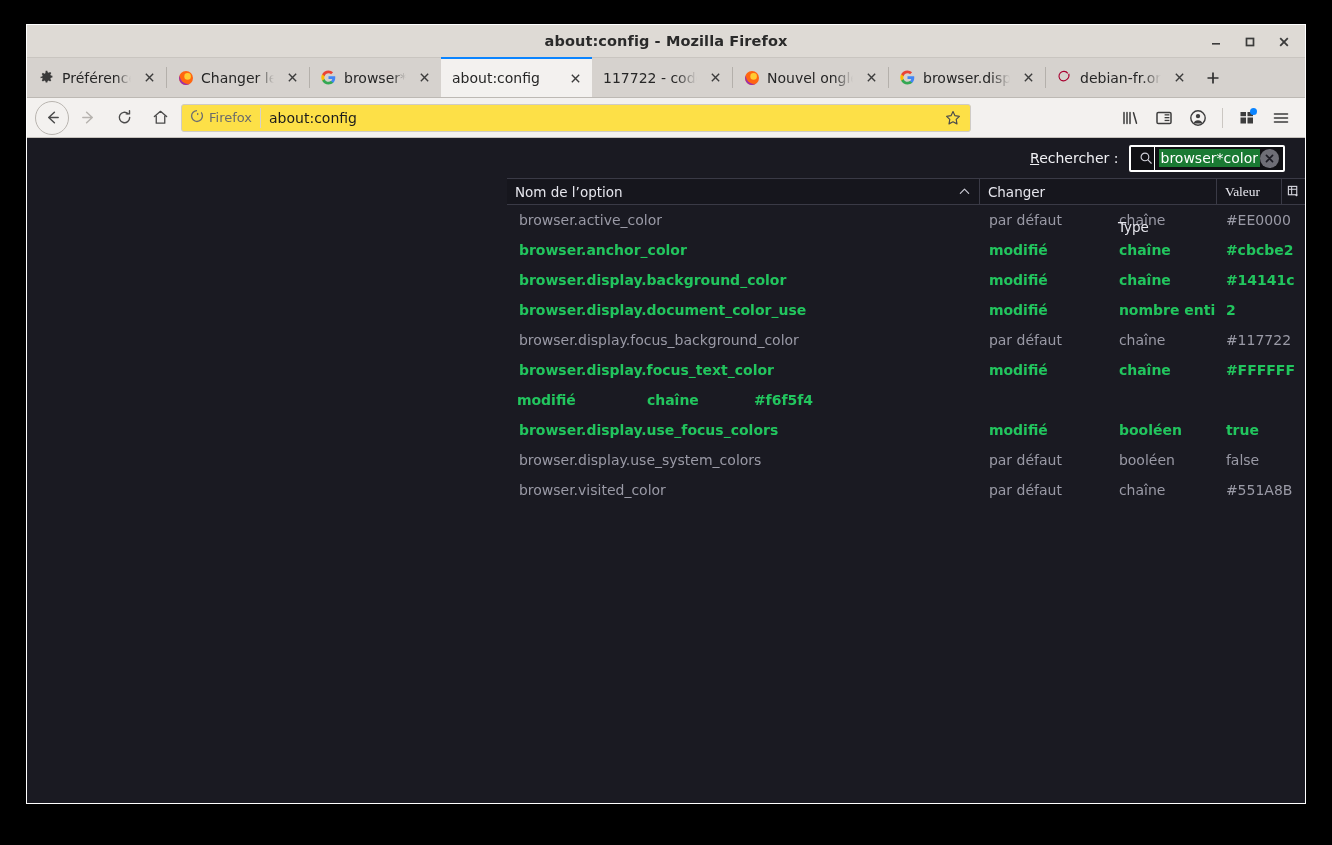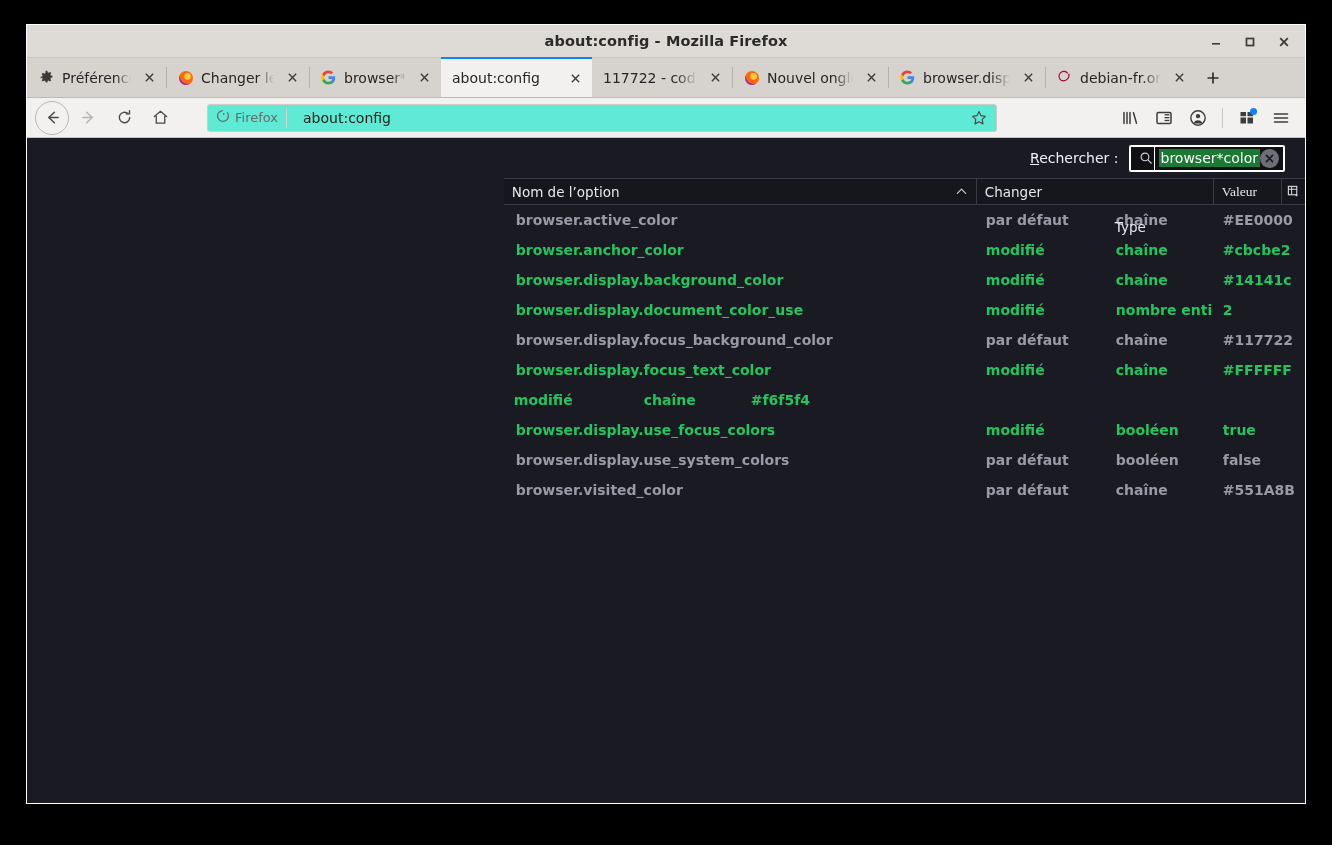--- a/index.html
+++ b/index.html
@@ -85,23 +85,23 @@
     border-bottom:1px solid #c6c2bd;
   }
   .navbtn {
     width:34px; height:34px; border-radius:50%;
     display:flex; align-items:center; justify-content:center;
     color:#4b4b4b;
   }
   .navbtn.focus-ring { border:1px solid #b9b5b0; }
   .navbtn.dim { color:#b6b3af; }
   .urlbar {
-    flex:1 1 auto; height:28px; margin:0 10px 0 28px;
-    background:#5eead4; border:1px solid #cfcbc6; border-radius:3px;
-    display:flex; align-items:center; padding:0 4px 0 8px; gap:8px;
+    flex:1 1 auto; height:28px; margin:0 10px 0 2px;
+    background:#fde047; border:1px solid #cfcbc6; border-radius:3px;
+    display:flex; align-items:center; padding:0 4px 0 8px; gap:0;
     max-width:790px;
   }
   .id-chip {
     display:flex; align-items:center; gap:5px; padding-right:8px;
     border-right:1px solid #d5d1cc; margin-right:8px; height:20px;
   }
   .id-chip-label { font-size:13px; color:#6b6b6b; }
   .url-text { font-size:14px; color:#1c1c1c; flex:1 1 auto; }
   .star { width:26px; height:26px; display:flex; align-items:center; justify-content:center; color:#4b4b4b; }
   .toolbar-icons { display:flex; align-items:center; gap:2px; margin-left:auto; }
@@ -161,21 +161,21 @@
     width:24px; flex:none; display:flex; align-items:center; justify-content:center;
     border-left:1px solid #3a3a46; color:#d8d8e0;
   }
   .tbody { flex:1 1 auto; overflow:hidden; }
   .row { height:30px; display:flex; align-items:center; }
   .cell { font-size:14px; padding:0 10px; white-space:nowrap; overflow:hidden; }
   .c0 { width:472px; flex:none; padding-left:12px; }
   .c1 { width:130px; flex:none; }
   .c2 { width:107px; flex:none; }
   .c3 { flex:1 1 auto; }
-  .row.default .cell { color:#9a9aa6; font-weight:bold; }
+  .row.default .cell { color:#9a9aa6; font-weight:normal; }
   .row.modified .cell { color:#22c55e; font-weight:bold; }
 </style>
 </head>
 <body>
 
 <div class="window">
 
   <div class="titlebar">
     <div class="title-text">about:config - Mozilla Firefox</div>
     <div class="win-controls">

